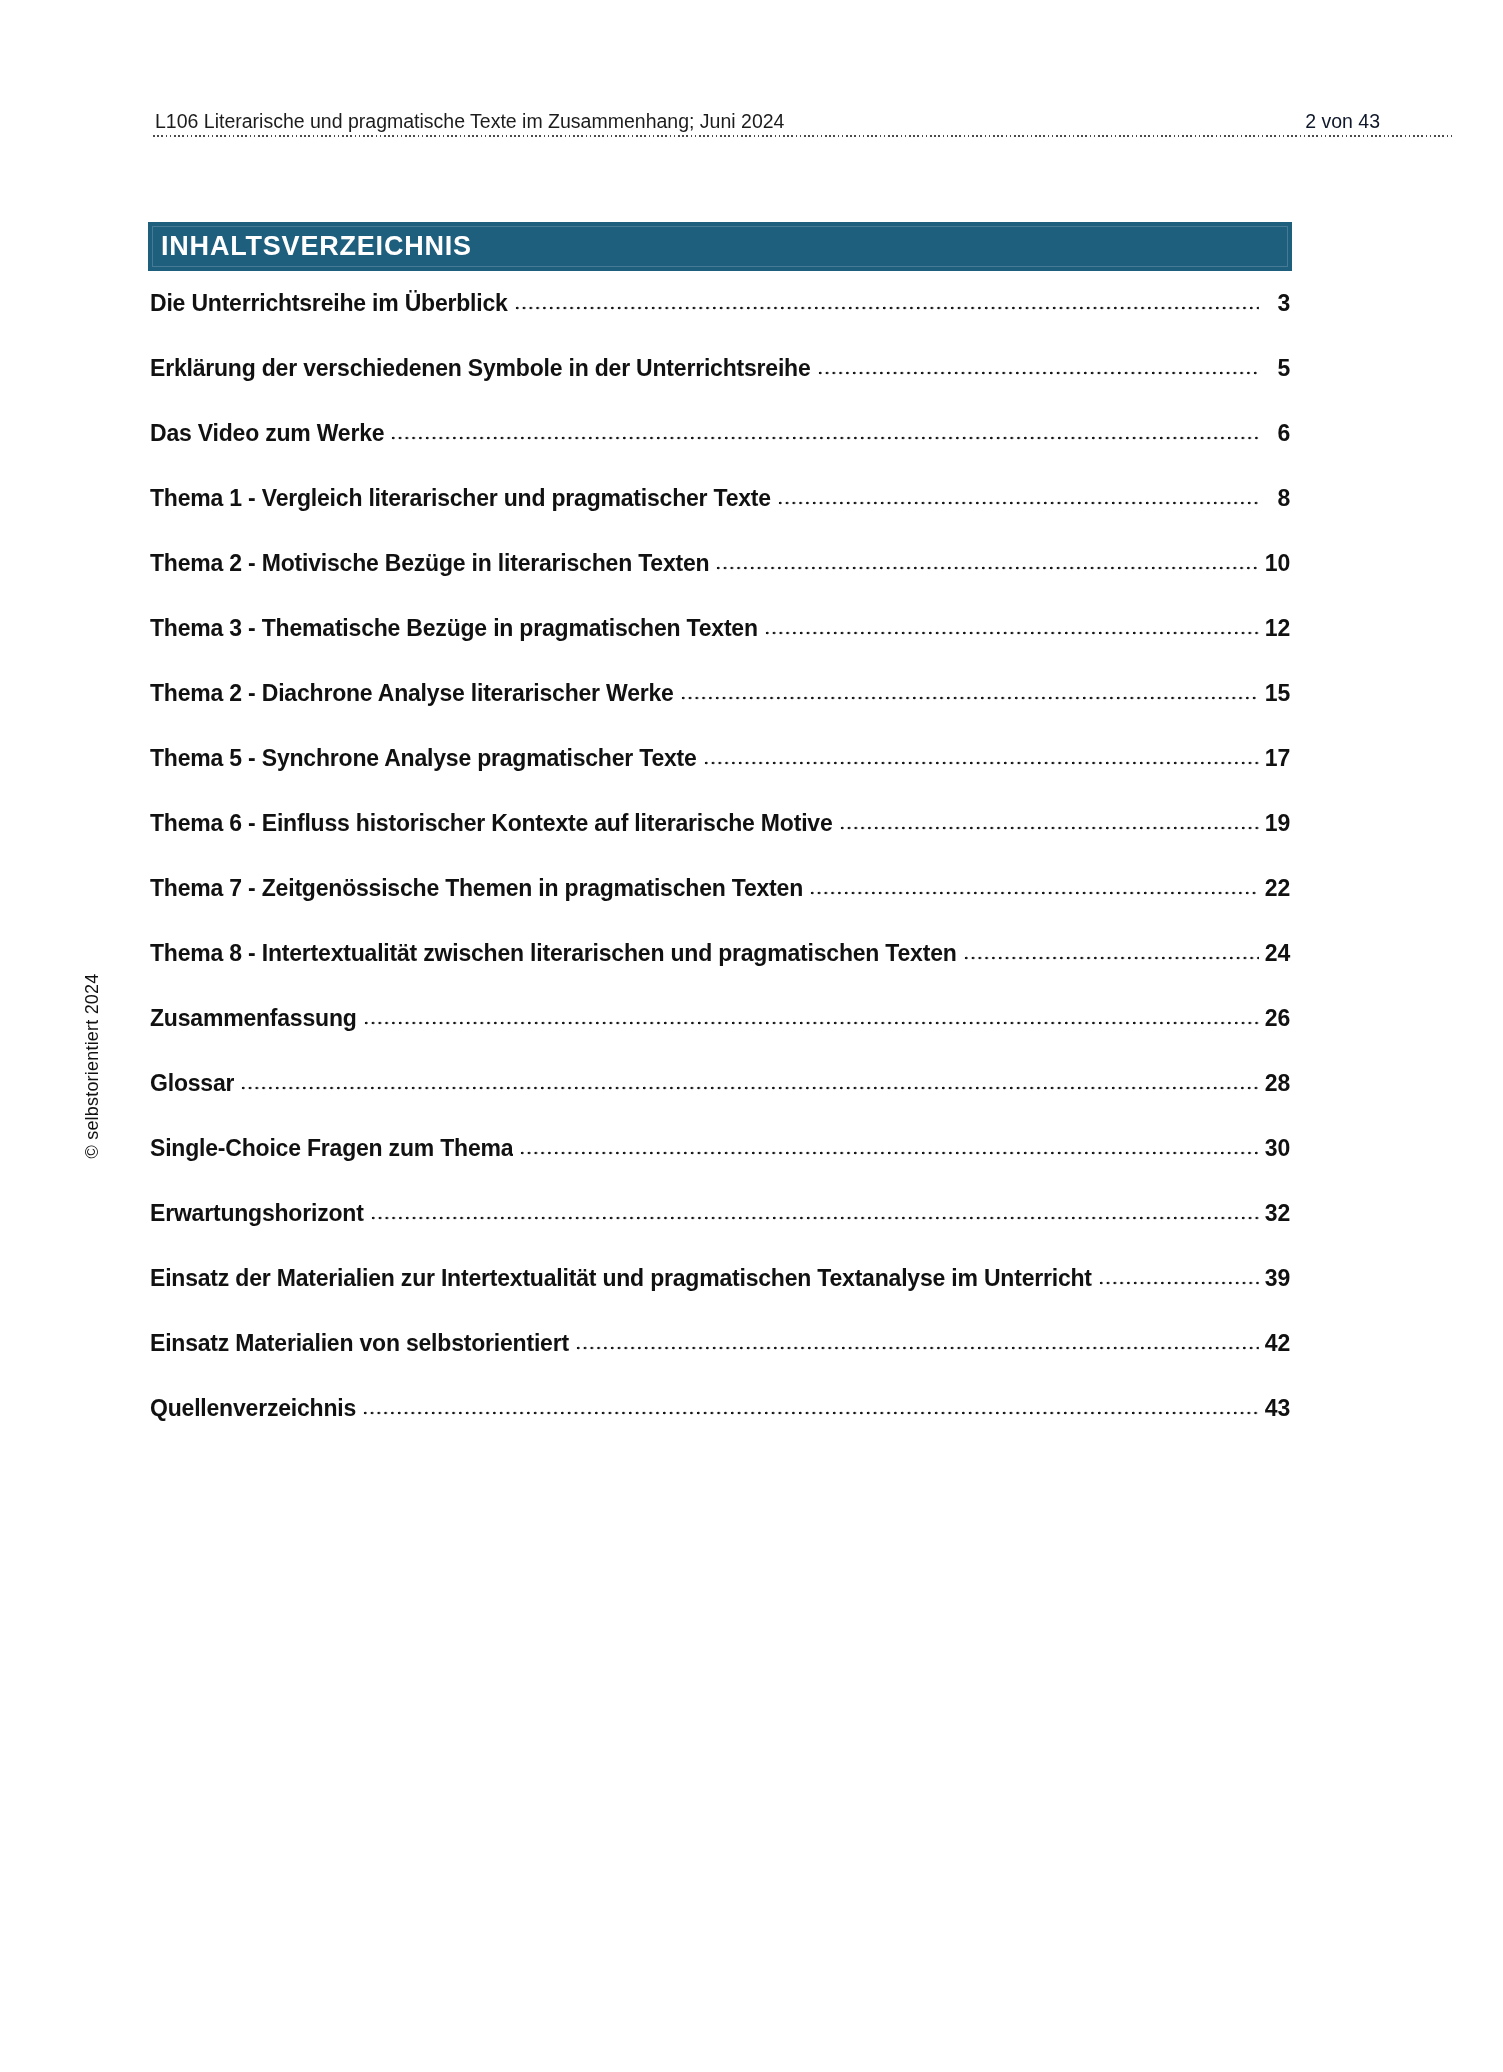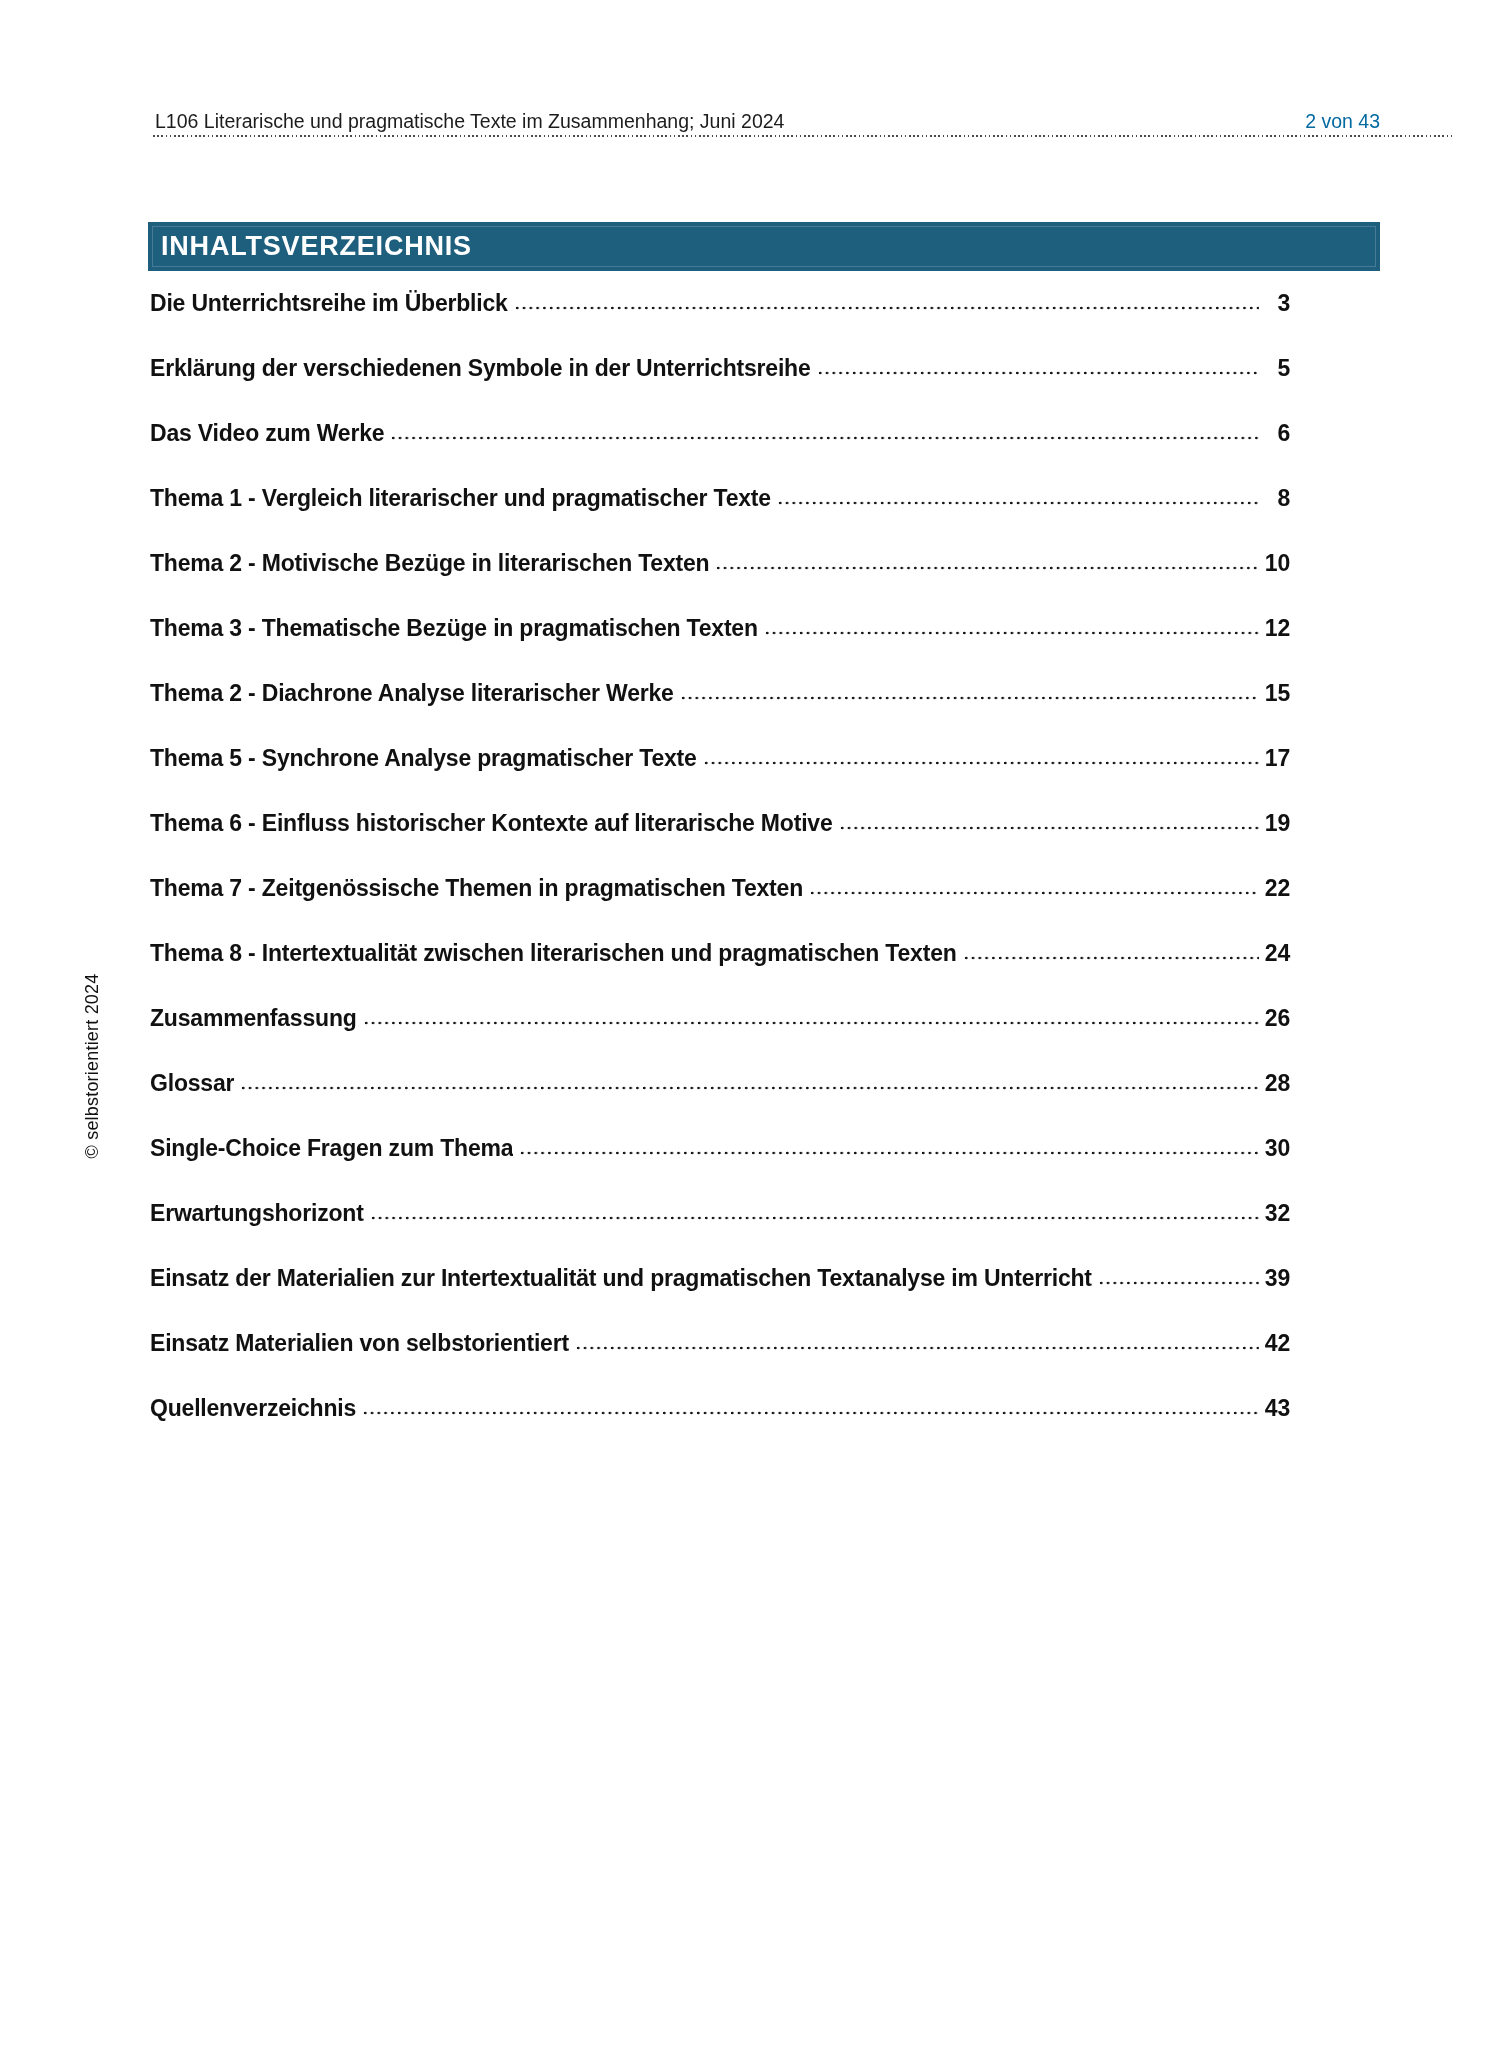--- a/index.html
+++ b/index.html
@@ -14,30 +14,30 @@
   }
   .page { position: absolute; inset: 0; text-decoration: underline; }
 
   
   .header-left {
     position: absolute; left: 155px; top: 110px;
     font-size: 19.5px; color: #1c1c1c; white-space: nowrap;
   }
   .header-right {
     position: absolute; top: 110px; right: 123px;
-    font-size: 19.5px; color: #0369a1; white-space: nowrap;
+    font-size: 19.5px; color: #0f172a; white-space: nowrap;
   }
   .header-rule {
     position: absolute; left: 153px; right: 50px; top: 135px; height: 2px;
     background-image: repeating-linear-gradient(90deg, #4a4a4a 0 1.6px, transparent 1.6px 4.2px);
   }
 
   
   .toc-titlebar {
-    position: absolute; left: 148px; top: 222px; width: 1232px; height: 49px;
+    position: absolute; left: 148px; top: 222px; width: 1144px; height: 49px;
     background: #1f5f7e;
     display: flex; align-items: center;
   }
   .toc-titlebar::after {
     content: ""; position: absolute; inset: 4px;
     border: 1px solid rgba(255,255,255,0.18);
     pointer-events: none;
   }
   .toc-title {
     color: #ffffff; font-weight: bold; font-size: 27px;

